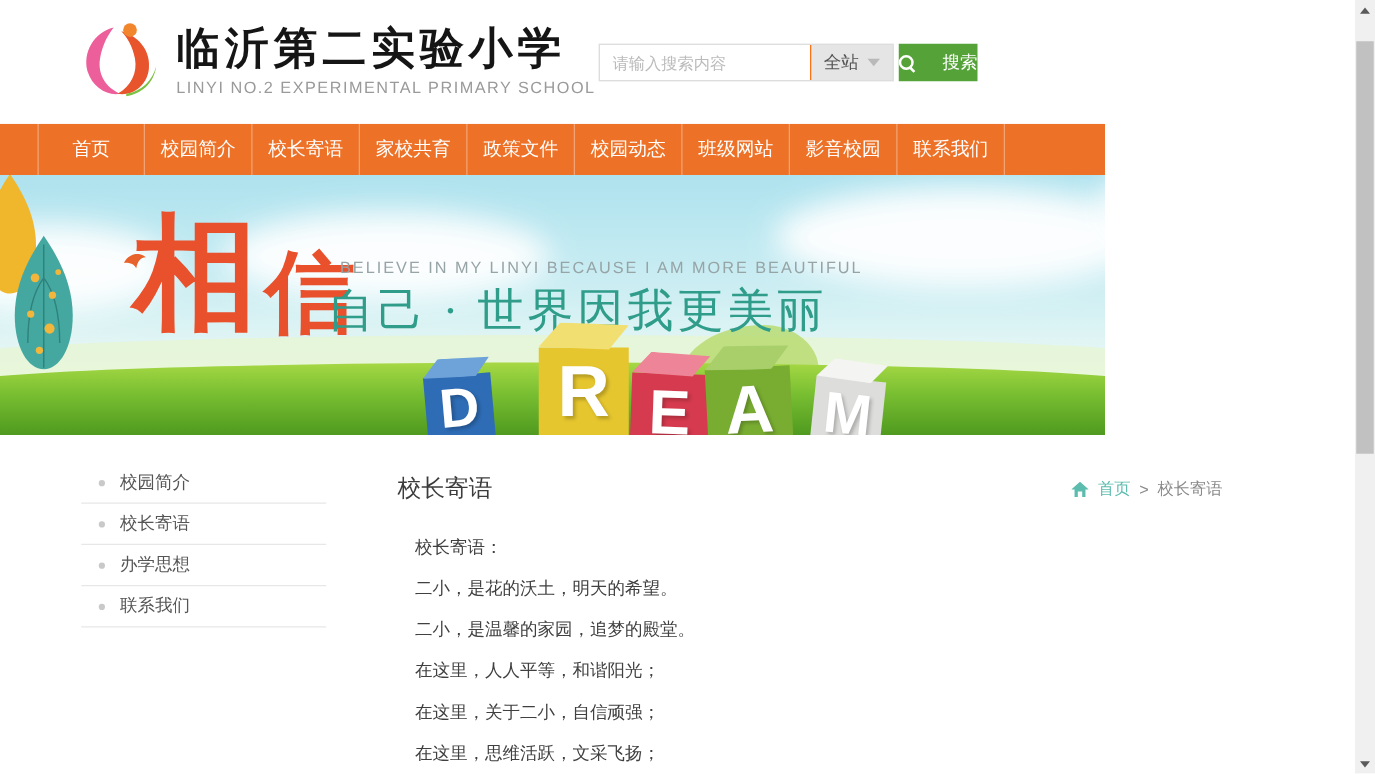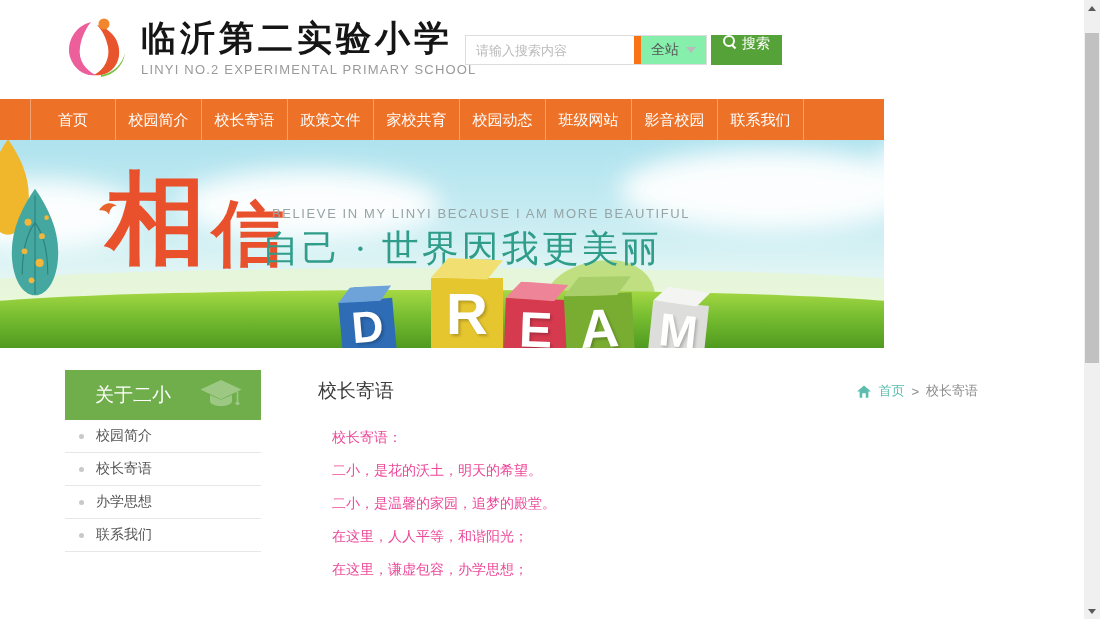--- a/index.html
+++ b/index.html
@@ -8,26 +8,26 @@
   .viewport { position:relative; width:1100px; height:619px; background:#fff; overflow:hidden; }
   .page { position:absolute; left:0; top:0; width:884px; height:619px; background:#fff; }
 
   
   .header { position:relative; height:99px; background:#fff; }
   .logo { position:absolute; left:63px; top:16px; display:flex; align-items:center; cursor:pointer; }
   .logo-icon { width:64px; height:64px; margin-right:14px; }
   .school-cn { font-family:"Liberation Serif","DejaVu Serif",serif; font-size:35px; font-weight:900; color:#151515; letter-spacing:4px; line-height:40px; }
   .school-en { font-size:13px; color:#9a9a9a; letter-spacing:1.2px; margin-top:3px; }
   .searchbar { position:absolute; right:102px; top:35px; display:flex; align-items:stretch; height:30px; }
-  .search-box { display:flex; border:1px solid #ddd; background:#86efac;justify-content:flex-end; }
+  .search-box { display:flex; border:1px solid #ddd; background:#e5e5e5;justify-content:flex-end; }
   .search-input { border:none; outline:none; width:168px; padding:0 10px; font-size:13px; color:#333; }
   .search-input::placeholder { color:#bbb; }
-  .search-scope { display:flex; align-items:center; gap:7px; padding:0 10px; border-left:7px solid #f97316; font-size:14px; color:#555; cursor:pointer; }
+  .search-scope { display:flex; align-items:center; gap:7px; padding:0 10px; border-left:1px solid #f97316; font-size:14px; color:#555; cursor:pointer; }
   .caret-down { width:0; height:0; border-left:5px solid transparent; border-right:5px solid transparent; border-top:6px solid #b9b9b9; }
-  .search-btn { margin-left:4px; border:none; display:flex; gap:6px; padding:0 12px; font-size:14px; color:#fff; cursor:pointer; }
+  .search-btn { margin-left:4px; border:none; display:flex; align-items:center; gap:22px; padding:0 0; font-size:14px; color:#fff; cursor:pointer; }
   .mag { width:13px; height:13px; position:relative; display:inline-block; }
   .mag::before { content:""; position:absolute; left:0; top:0; width:8px; height:8px; border:2px solid #fff; border-radius:50%; }
   .mag::after { content:""; position:absolute; left:9px; top:9px; width:5px; height:2px; background:#fff; transform:rotate(45deg); transform-origin:left center; }
 
   
   .nav { height:41px; display:flex; padding-left:30px; }
   .nav a { display:block; width:86px; text-align:center; line-height:41px; color:#fff; font-size:15px; text-decoration:none; border-right:1px solid rgba(255,255,255,.35); cursor:pointer; }
   .nav a:first-of-type { border-left:1px solid rgba(255,255,255,.35); }
 
   
@@ -58,21 +58,21 @@
   .side-list li { height:33px; display:flex; align-items:center; border-bottom:1px solid #e7e7e7; cursor:pointer; }
   .dot { width:5px; height:5px; border-radius:50%; background:#c9c9c9; margin:0 12px 0 14px; flex:none; }
   .side-list a { font-size:14px; color:#555; text-decoration:none; }
   .main { margin-left:57px; flex:1; padding-top:8px; }
   .title-row { display:flex; justify-content:space-between; align-items:center; padding-right:42px; }
   .page-title { font-size:19px; font-weight:normal; color:#3c3c3c; }
   .breadcrumb { display:flex; align-items:center; gap:7px; font-size:13px; color:#8a8a8a; }
   .breadcrumb a { color:#5cbcae; text-decoration:none; }
   .crumb-home { width:14px; height:13px; }
   .paragraphs { margin-top:24px; padding-left:14px; }
-  .paragraphs p { font-size:14px; color:#ec4899; line-height:19px; margin-bottom:14px; }
+  .paragraphs p { font-size:14px; color:#404040; line-height:19px; margin-bottom:14px; }
 
   
   .scrollbar { position:absolute; right:0; top:0; width:16px; height:619px; background:#f0f0f0; }
   .sb-btn { position:absolute; left:0; width:16px; height:16px; display:flex; align-items:center; justify-content:center; cursor:pointer; }
   .sb-up { top:0; } .sb-down { bottom:0; }
   .tri-up { width:0; height:0; border-left:4px solid transparent; border-right:4px solid transparent; border-bottom:5px solid #5a5a5a; }
   .tri-down { width:0; height:0; border-left:4px solid transparent; border-right:4px solid transparent; border-top:5px solid #5a5a5a; }
   .sb-thumb { position:absolute; left:1px; top:33px; width:14px; height:330px; background:#c1c1c1; cursor:pointer; }
 </style>
 </head>
@@ -107,22 +107,22 @@
           <span>搜索</span>
         </button>
       </div>
     </div>
 
     <div class="nav" style="background:#ed7228">
 
     <a>首页</a>
         <a>校园简介</a>
         <a>校长寄语</a>
+        <a>家校共育</a>
         <a>政策文件</a>
-        <a>家校共育</a>
         <a>校园动态</a>
         <a>班级网站</a>
         <a>影音校园</a>
         <a>联系我们</a>
       </div>
 
     <div class="banner">
       <div class="cloud" style="left:180px;top:30px;width:260px;height:70px"></div>
       <div class="cloud" style="left:620px;top:10px;width:300px;height:80px"></div>
       <div class="cloud" style="left:880px;top:-20px;width:220px;height:90px"></div>
@@ -226,29 +226,20 @@
             <div class="cube-top" style="--top: #f4f4f2;"></div>
             <div class="cube-front">
               <span>M</span>
             </div>
           </div>
         </div>
     </div>
 
     <div class="content">
       <aside class="sidebar">
-        <div class="side-head" style="background:#6fae4a">
-          <span>关于二小</span>
-          <svg width="44" height="34" viewBox="0 0 64 48">
-            <path fill="#9cc884" d="M32 2 L62 16 L32 30 L2 16 Z"></path>
-            <path fill="#9cc884" d="M16 24 v9 c0 4 8 7 16 7 s16 -3 16 -7 v-9 l-16 7 Z"></path>
-            <path stroke="#9cc884" stroke-width="2.5" fill="none" d="M56 19 v14"></path>
-            <circle cx="56" cy="36" r="3" fill="#9cc884"></circle>
-          </svg>
-        </div>
         <ul class="side-list">
 
             <li>
               <span class="dot"></span>
               <a>校园简介</a>
             </li>
 
             <li>
               <span class="dot"></span>
               <a>校长寄语</a>
@@ -277,21 +268,22 @@
             <span>&gt;</span>
             <span>校长寄语</span>
           </div>
         </div>
         <div class="paragraphs">
 
         <p>校长寄语：</p>
             <p>二小，是花的沃土，明天的希望。</p>
             <p>二小，是温馨的家园，追梦的殿堂。</p>
             <p>在这里，人人平等，和谐阳光；</p>
-            <p>在这里，谦虚包容，办学思想；</p>
+            <p>在这里，关于二小，自信顽强；</p>
+            <p>在这里，思维活跃，文采飞扬；</p>
           </div>
       </div>
     </div>
   </div>
 
   <div class="scrollbar">
     <div class="sb-btn sb-up">
         <span class="tri-up"></span>
       </div>
     <div class="sb-thumb"></div>

